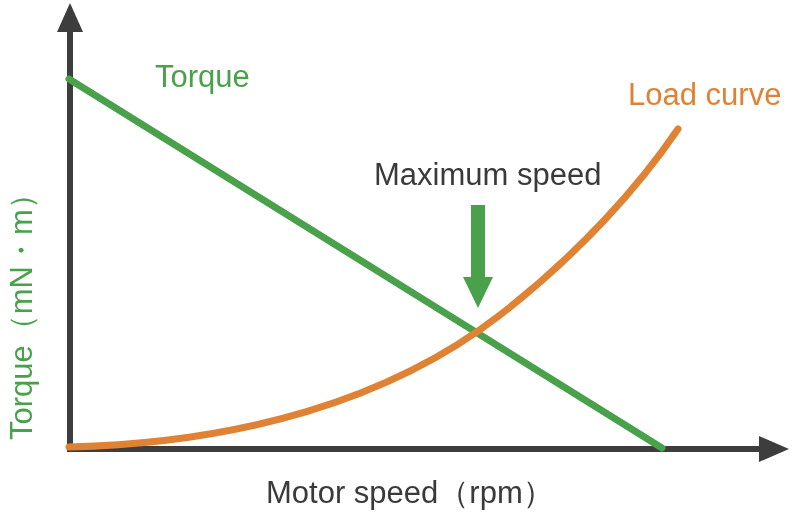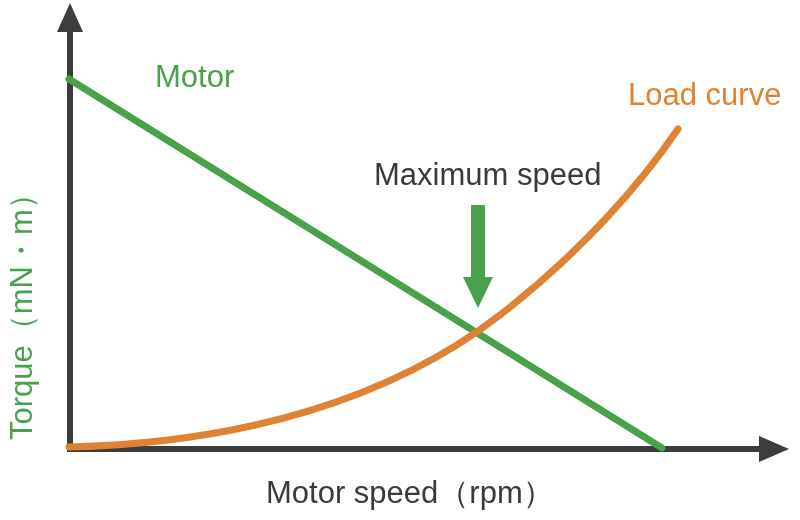--- a/index.html
+++ b/index.html
@@ -90,21 +90,21 @@
 
     <path d="M 69 447 C 240 443, 390 400, 500 315 C 580 253, 640 185, 678 129" fill="none" stroke="#e08233" stroke-width="7" stroke-linecap="round" stroke-linejoin="round"></path>
 
     <g>
       <rect x="471" y="205" width="14" height="78" fill="#49a14b"></rect>
       <polygon points="478,308 463,277 493,277" fill="#49a14b"></polygon>
     </g>
 
   </svg>
 
-  <div class="lbl" id="torque-series-label">Motor</div>
+  <div class="lbl" id="torque-series-label">Torque</div>
 
   <div class="lbl" id="load-series-label">Load curve</div>
 
   <div class="lbl" id="max-speed-annotation-label">Maximum speed</div>
 
   <div class="lbl" id="x-axis-title">Motor speed（rpm）</div>
 
   <div class="lbl" id="y-axis-title">Torque（mN・m）</div>
 
 </div>

